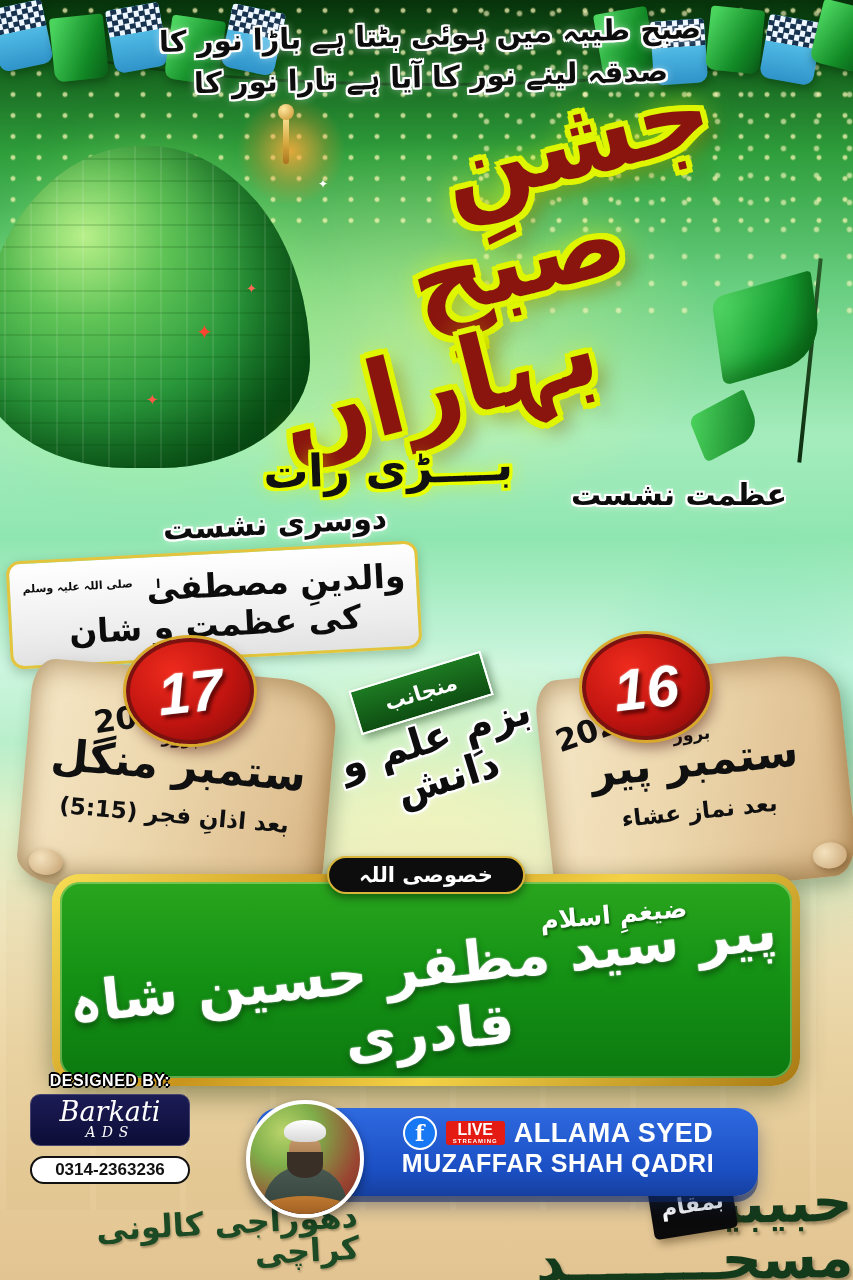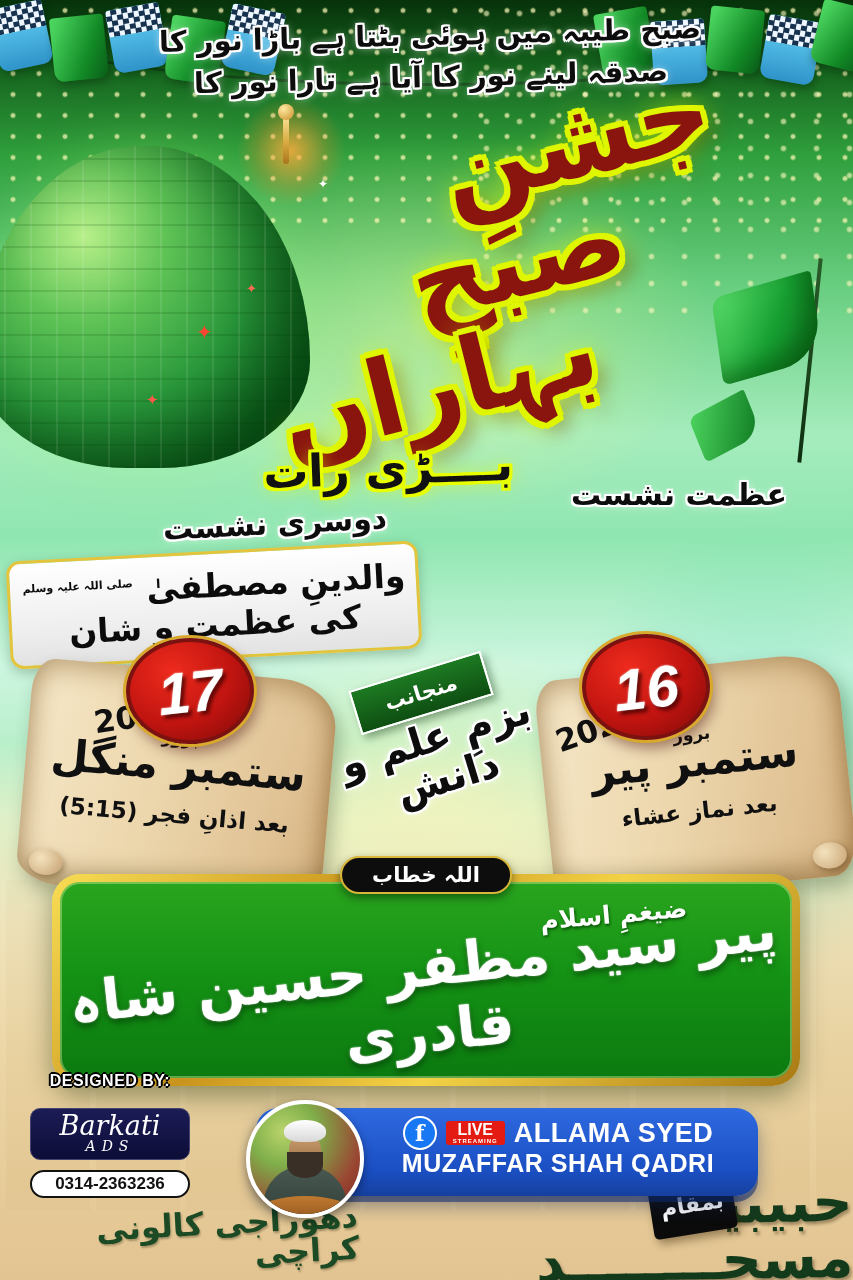--- a/index.html
+++ b/index.html
@@ -138,21 +138,21 @@
   .panel-hon{position:absolute;right:105px;top:18px;transform:rotate(-5deg);
     color:#fff;font-weight:bold;font-size:25px;text-shadow:1px 2px 3px rgba(0,50,0,.7);}
   .panel-name{position:absolute;left:0;right:0;top:52px;text-align:center;transform:rotate(-6deg);
     color:#fff;font-weight:bold;font-size:56px;
     text-shadow:0 4px 7px rgba(0,45,0,.6),0 0 2px #fff;}
 
   
   .designer{left:30px;top:1072px;width:160px;text-align:center;z-index:7;}
   .designer-label{font-weight:bold;font-size:16px;color:#fff;letter-spacing:.5px;text-shadow:
     -2px 0 0 #000,2px 0 0 #000,0 -2px 0 #000,0 2px 0 #000,-1px -1px 0 #000,1px 1px 0 #000;}
-  .brand-box{margin-top:18px;background:linear-gradient(180deg,#1c1c56,#0d0d38);
+  .brand-box{margin-top:4px;background:linear-gradient(180deg,#1c1c56,#0d0d38);
     border:1px solid #44446e;border-radius:10px;padding:3px 6px 5px;color:#fff;}
   .brand-main{font-family:"DejaVu Serif",serif;font-style:italic;font-size:27px;line-height:1;}
   .brand-sub{font-family:"DejaVu Serif",serif;font-style:italic;font-size:14px;letter-spacing:6px;line-height:1.1;}
   .phone-pill{margin-top:10px;background:#fff;border:2px solid #111;border-radius:14px;
     font-weight:bold;font-size:17px;color:#111;padding:2px 4px;}
 
   .live-banner{left:256px;top:1108px;width:502px;height:88px;border-radius:22px;
     background:linear-gradient(180deg,#2f6ae0,#1b4fc4 70%,#16409e);
     box-shadow:0 6px 0 rgba(12,40,110,.55),0 10px 18px rgba(20,40,90,.4);
     z-index:7;color:#fff;box-sizing:border-box;padding:8px 10px 0 112px;text-align:center;}
@@ -284,21 +284,21 @@
   </div>
   <div class="abs day-badge badge-17">
     <span class="day-num">17</span>
   </div>
 
   <div class="abs org-ribbon ur">منجانب</div>
   <div class="abs org-name ur outline-white">بزمِ علم و دانش</div>
 
   <div class="abs panel-out">
     <div class="panel-in">
-      <div class="panel-pill ur">اللہ خطاب</div>
+      <div class="panel-pill ur">خصوصی اللہ</div>
       <div class="panel-hon ur">ضیغمِ اسلام</div>
       <div class="panel-name ur">پیر سید مظفر حسین شاہ قادری</div>
     </div>
   </div>
 
   <div class="abs designer">
     <div class="designer-label">DESIGNED BY:</div>
     <div class="brand-box">
       <div class="brand-main">Barkati</div>
       <div class="brand-sub">ADS</div>

